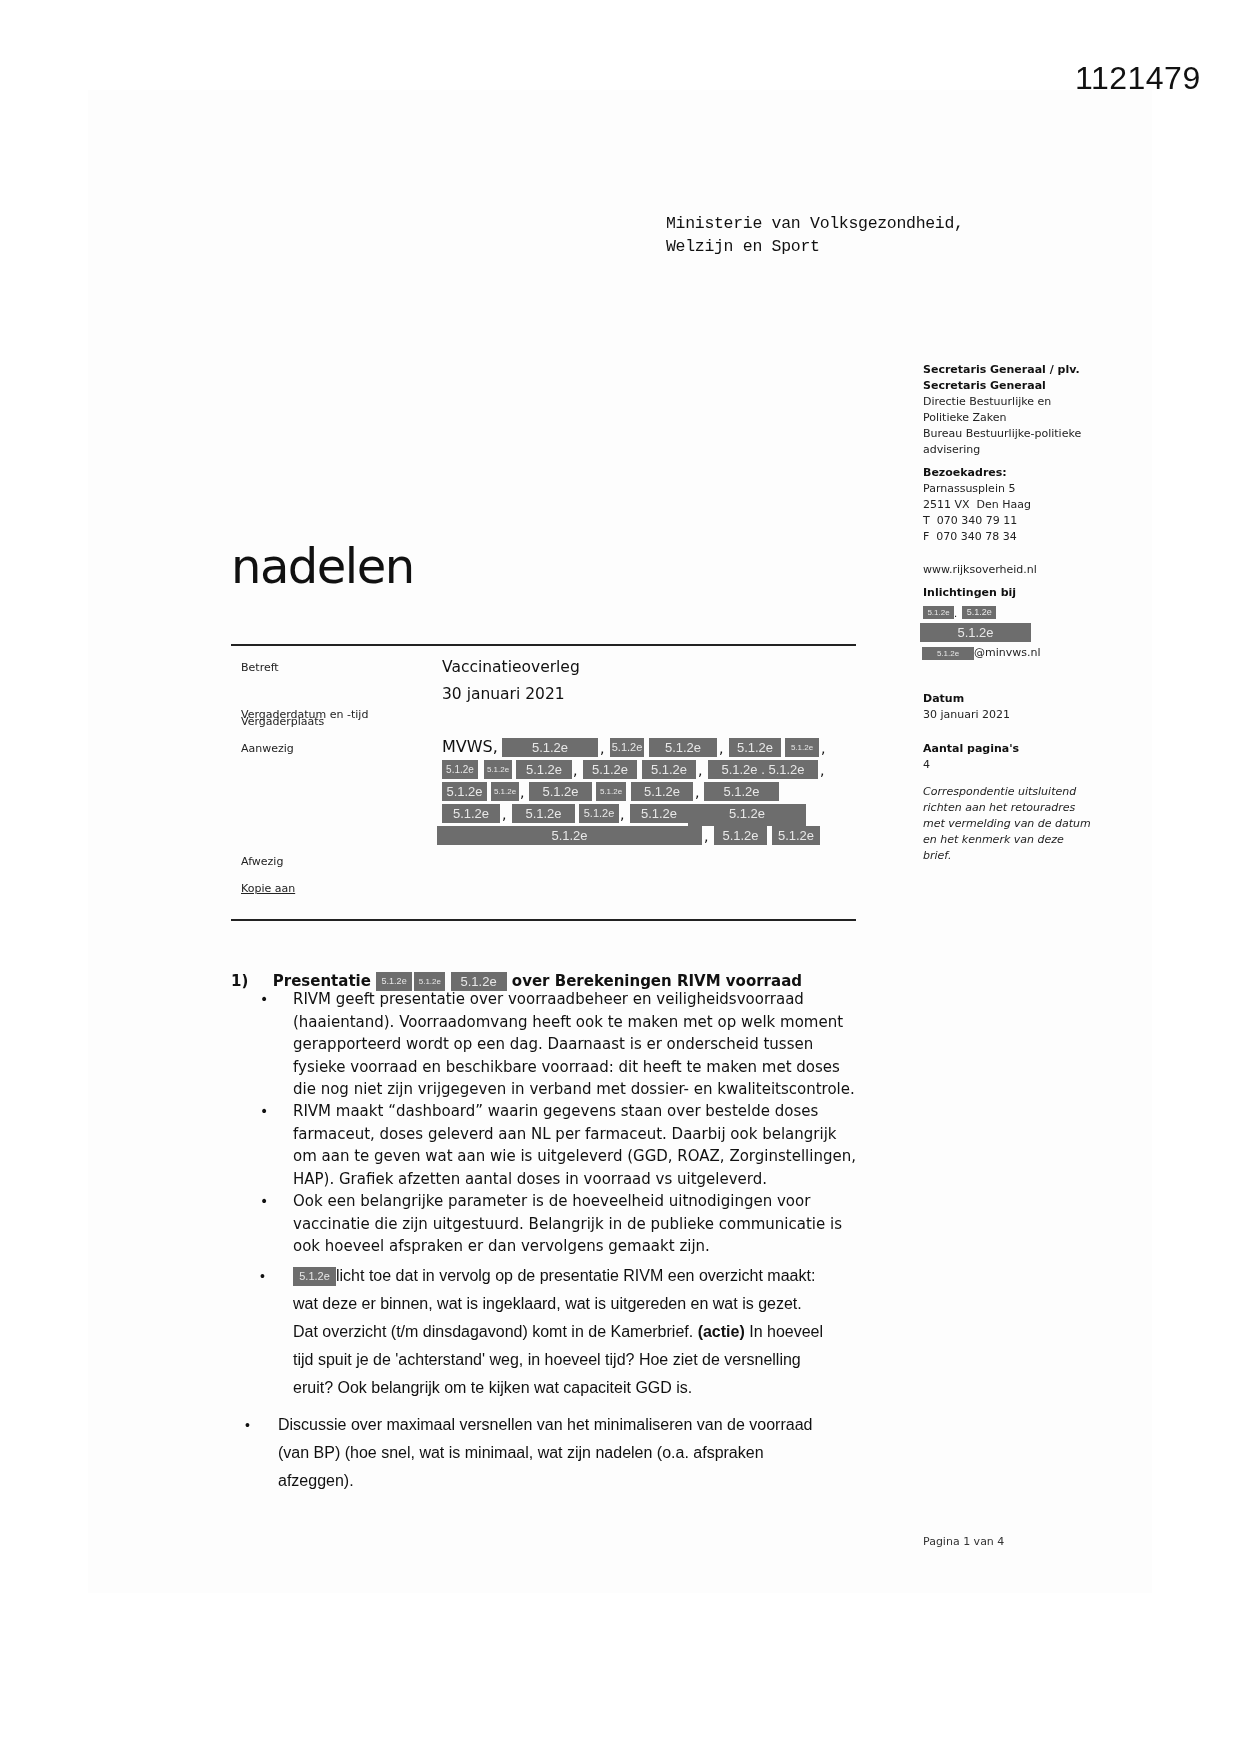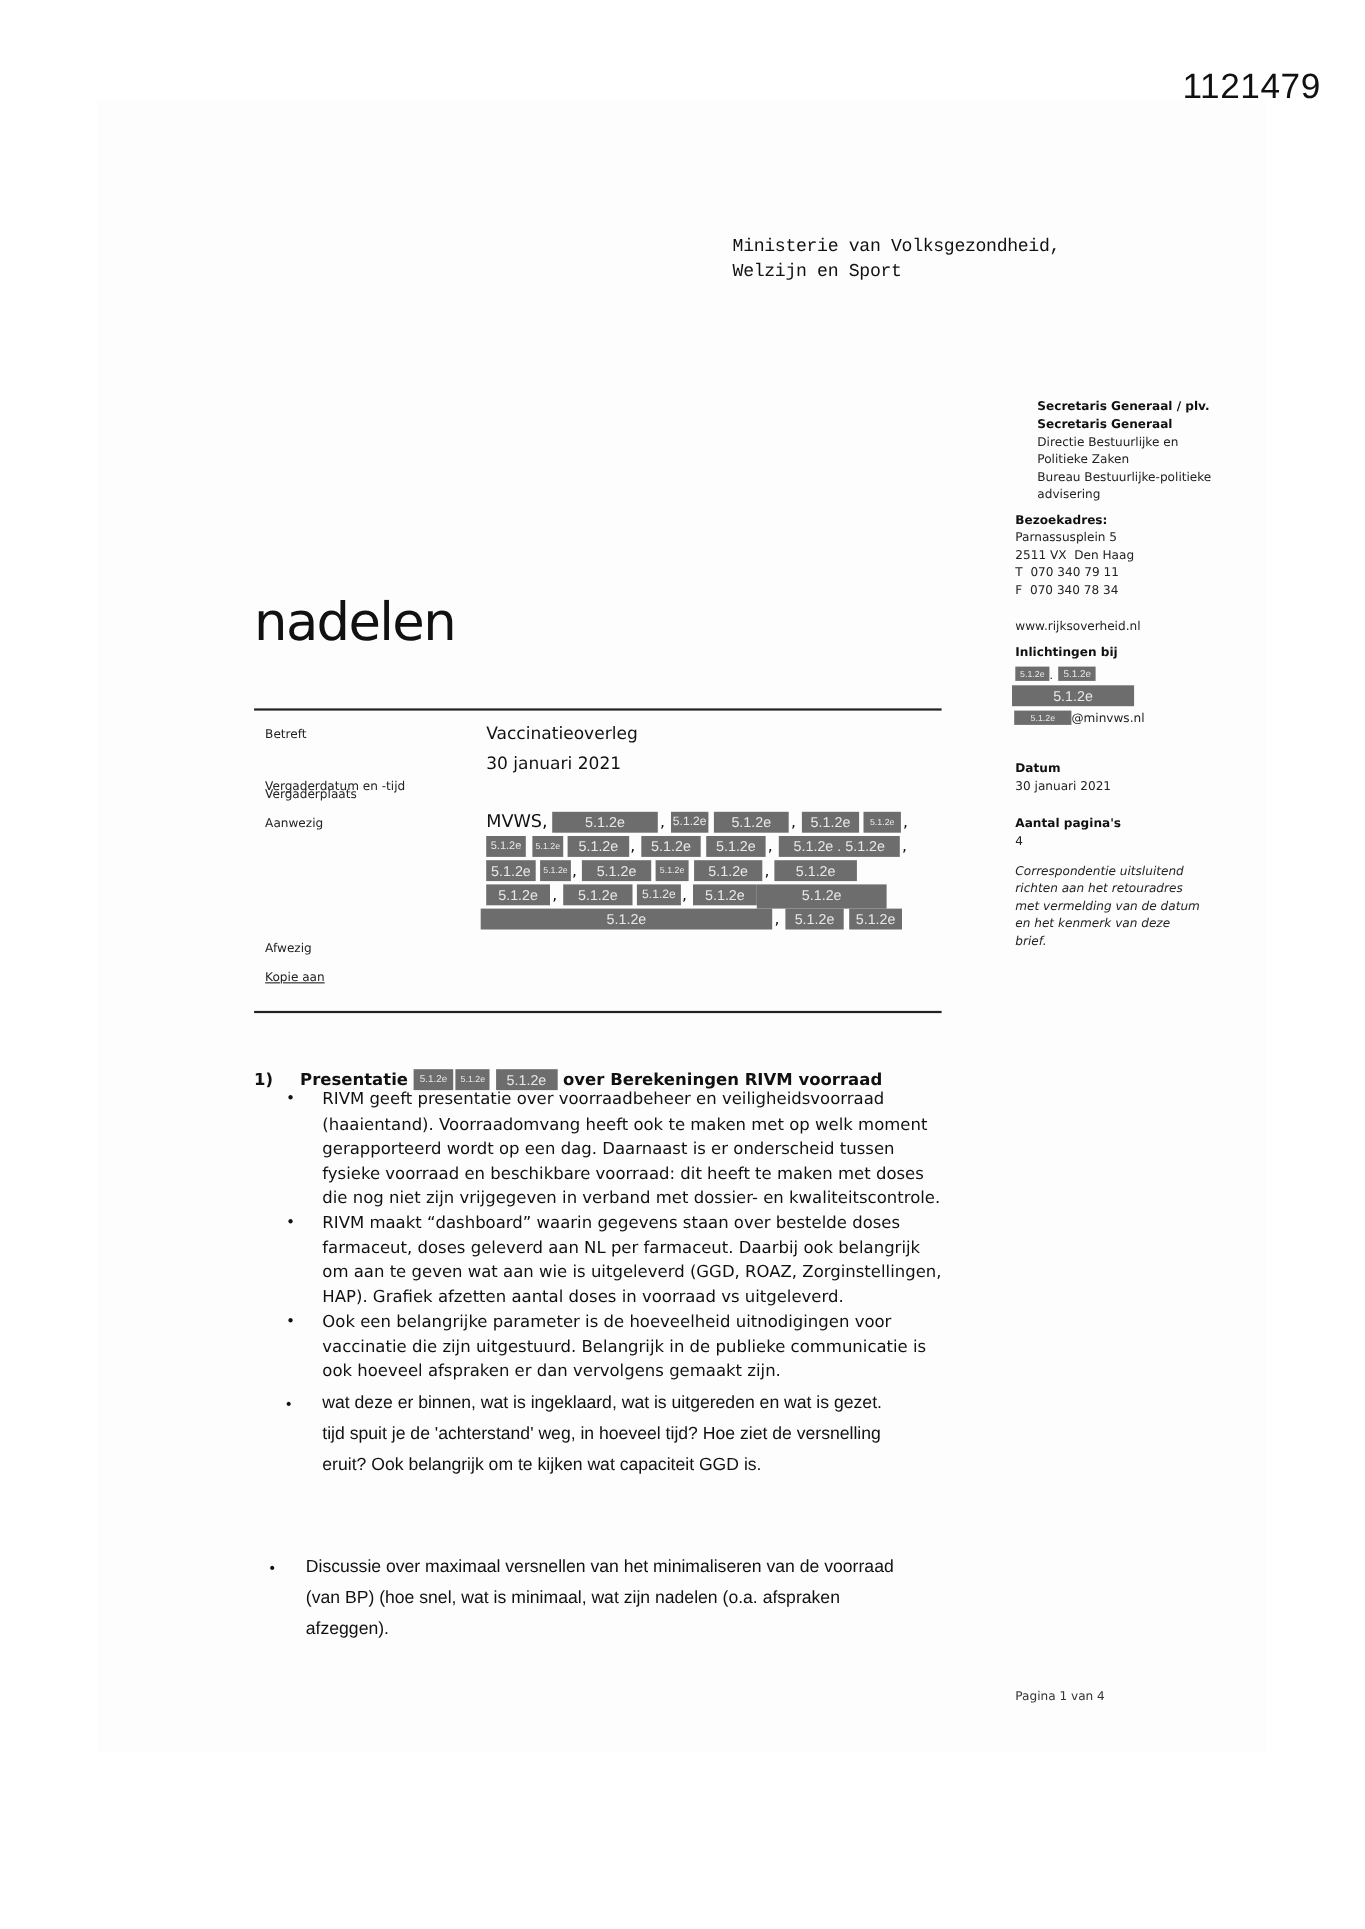--- a/index.html
+++ b/index.html
@@ -48,21 +48,21 @@
 
 <div class="abs docnum">1121479</div>
 
 <div class="abs ministry">
   <div>Ministerie van Volksgezondheid,</div>
   <div>Welzijn en Sport</div>
 </div>
 
 <div class="abs title">nadelen</div>
 
-<div class="abs side" style="top:362px;margin-left:20px;">
+<div class="abs side" style="top:362px;">
   <div><b>Secretaris Generaal / plv.</b></div>
   <div><b>Secretaris Generaal</b></div>
   <div>Directie Bestuurlijke en</div>
   <div>Politieke Zaken</div>
   <div>Bureau Bestuurlijke-politieke</div>
   <div>advisering</div>
 </div>
 
 <div class="abs side" style="top:465px;">
   <div><b>Bezoekadres:</b></div>
@@ -207,21 +207,29 @@
 
 <div class="para tight" style="left:293px; top:1190px;">
   <span class="bul">•</span>
   <div>Ook een belangrijke parameter is de hoeveelheid uitnodigingen voor</div>
   <div>vaccinatie die zijn uitgestuurd. Belangrijk in de publieke communicatie is</div>
   <div>ook hoeveel afspraken er dan vervolgens gemaakt zijn.</div>
 </div>
 
 <div class="para loose" style="left:293px; top:1262px;">
   <span class="bul">•</span>
+  <div>
+    <span class="redact" style="width:43px;height:19px;line-height:19px;font-size:11px;">5.1.2e</span><span>licht toe dat in vervolg op de presentatie RIVM een overzicht maakt:</span>
+  </div>
   <div>wat deze er binnen, wat is ingeklaard, wat is uitgereden en wat is gezet.</div>
+  <div>
+    <span>Dat overzicht (t/m dinsdagavond) komt in de Kamerbrief.</span>
+    <b>(actie)</b>
+    <span>In hoeveel</span>
+  </div>
   <div>tijd spuit je de 'achterstand' weg, in hoeveel tijd? Hoe ziet de versnelling</div>
   <div>eruit? Ook belangrijk om te kijken wat capaciteit GGD is.</div>
 </div>
 
 <div class="para loose" style="left:278px; top:1411px;">
   <span class="bul">•</span>
   <div>Discussie over maximaal versnellen van het minimaliseren van de voorraad</div>
   <div>(van BP) (hoe snel, wat is minimaal, wat zijn nadelen (o.a. afspraken</div>
   <div>afzeggen).</div>
 </div>

